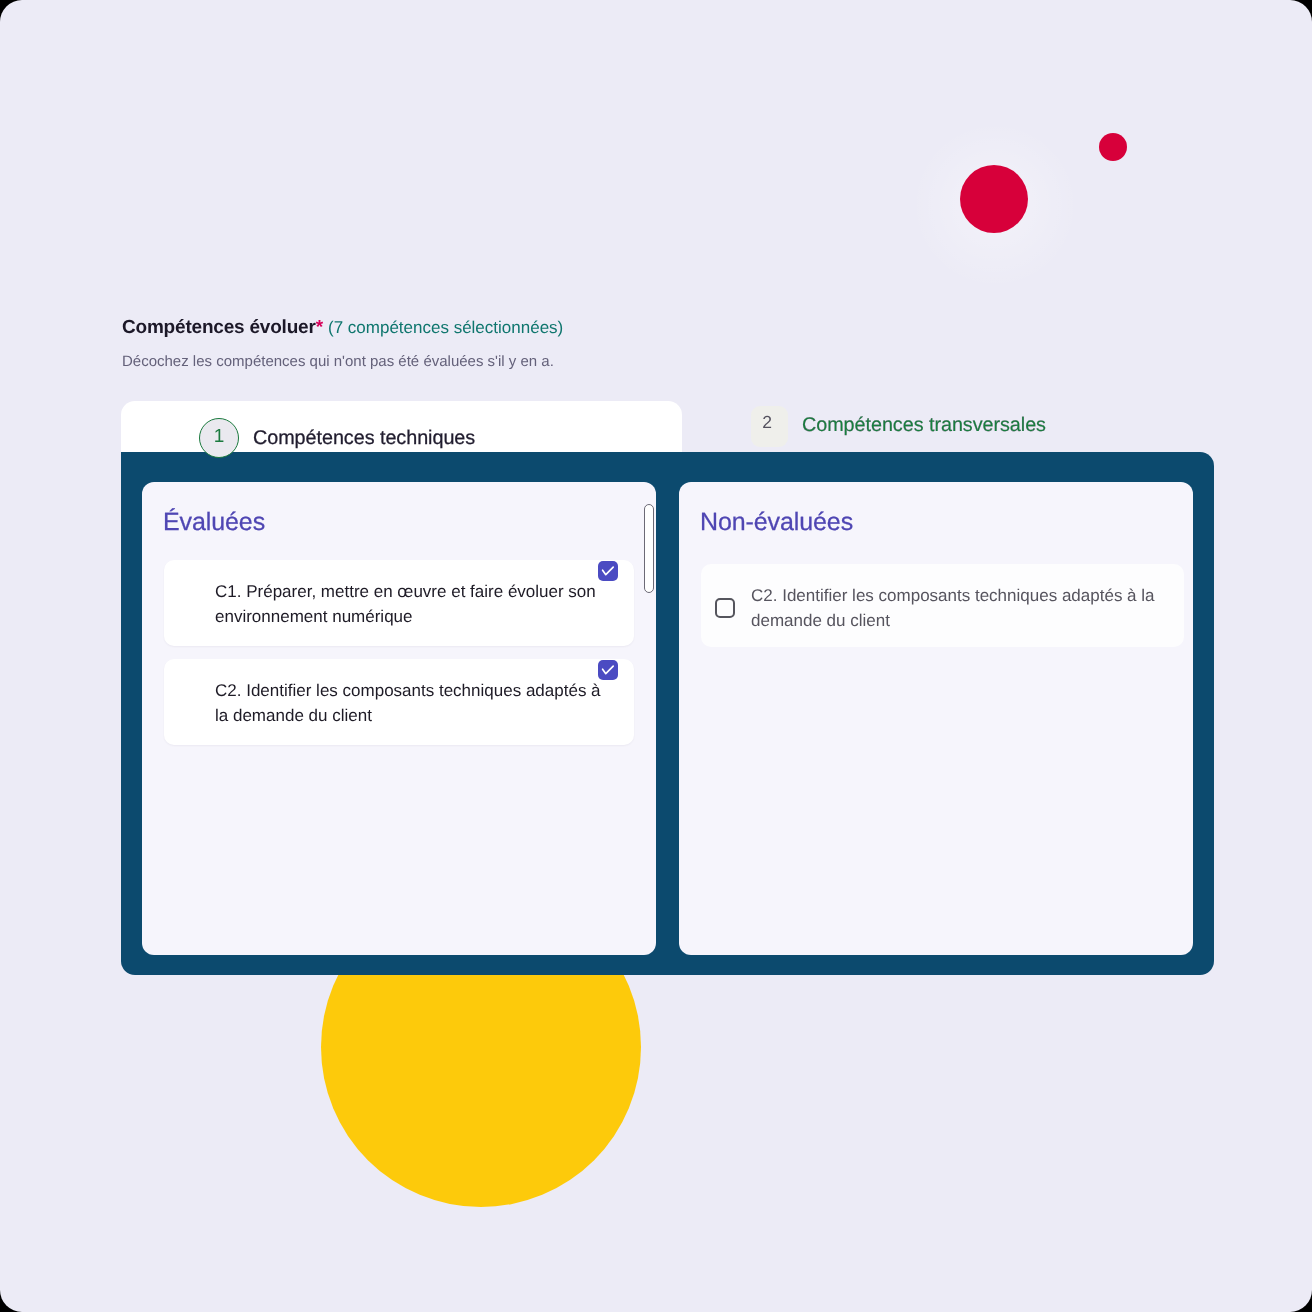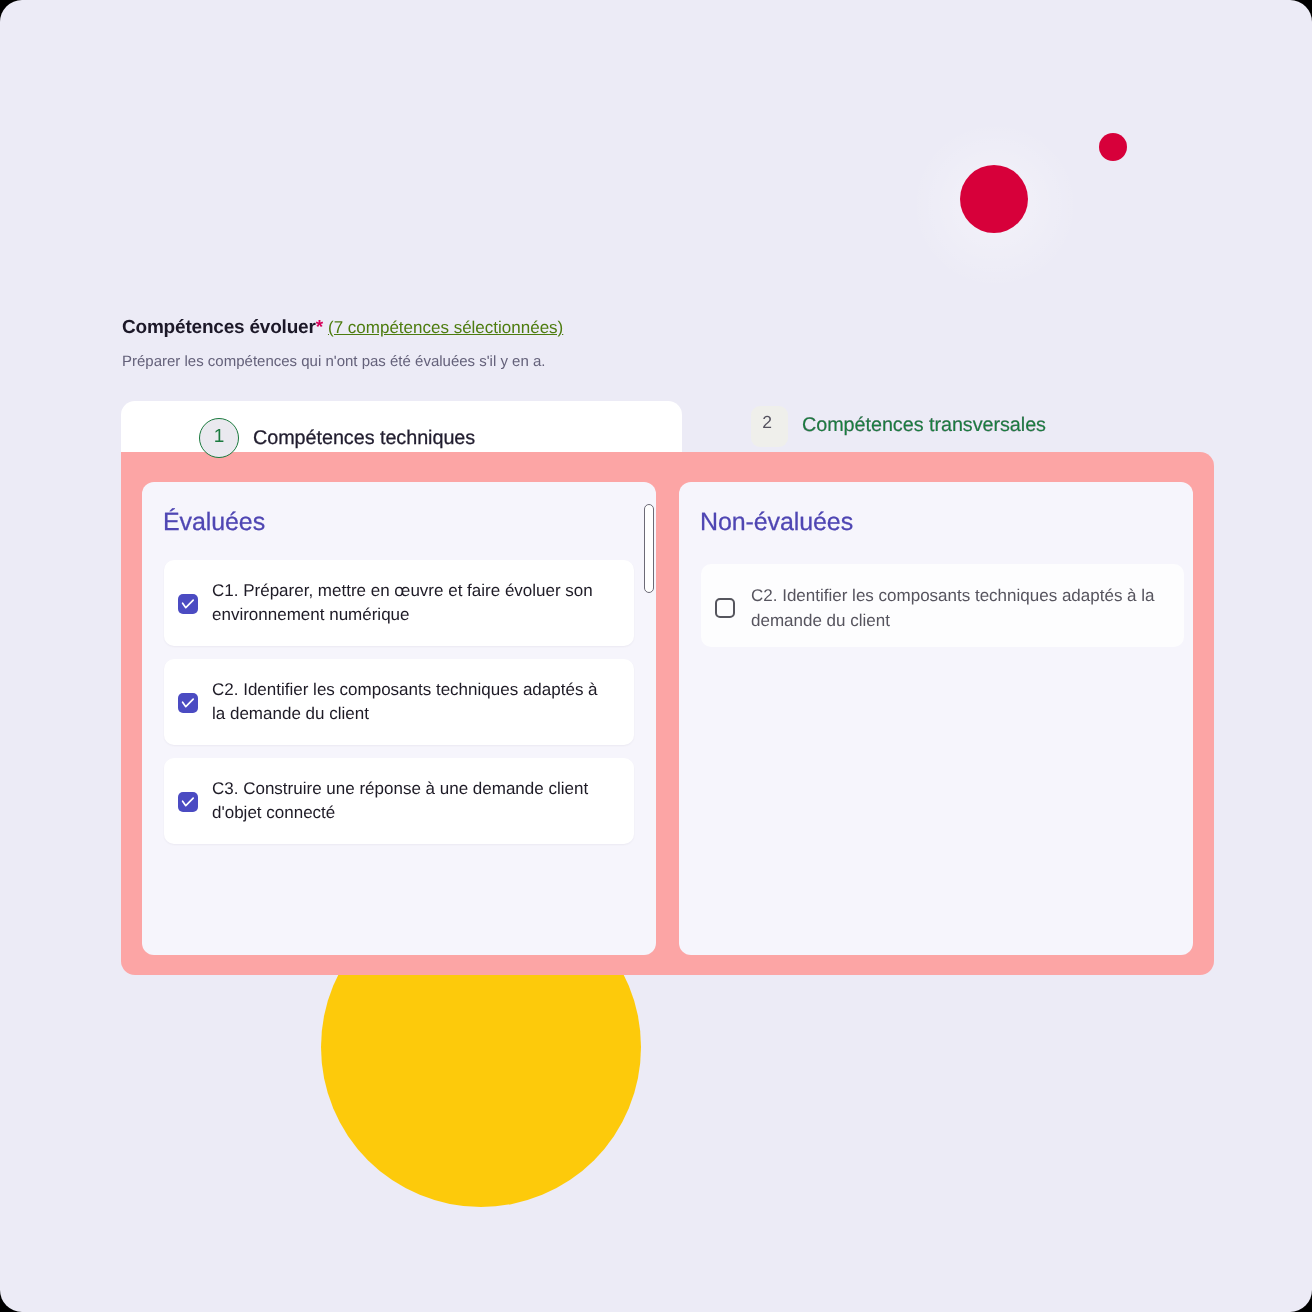--- a/index.html
+++ b/index.html
@@ -16,21 +16,21 @@
           background:radial-gradient(circle,rgba(255,255,255,.38) 0%,rgba(255,255,255,0) 66%);}
   .blob-red-lg{left:960px;top:165px;width:68px;height:68px;background:#D7003A;}
   .blob-red-sm{left:1099px;top:133px;width:28px;height:28px;background:#D7003A;}
   .blob-yellow{left:321px;top:887px;width:320px;height:320px;background:#FDCA0B;}
 
   
   .hdr{position:absolute;left:122px;top:316px;width:920px;}
   .hdr-title{font-size:19px;font-weight:700;color:#1C1828;letter-spacing:-0.2px;
              line-height:24px;white-space:nowrap;}
   .hdr-title .req{color:#D6005A;}
-  .hdr-title .cnt{font-weight:400;color:#4d7c0f;font-size:17px;letter-spacing:0;text-decoration:underline;}
+  .hdr-title .cnt{font-weight:400;color:#0f766e;font-size:17px;letter-spacing:0;}
   .hdr-sub{padding-top:13px;font-size:15px;line-height:18px;color:#64617A;}
 
   
   .tabbar{position:absolute;left:0px;top:0px;width:1312px;height:1312px;
           pointer-events:none;}
   .tab{position:absolute;box-sizing:border-box;overflow:visible;}
   .tab-active{left:121px;top:401px;width:561px;height:52px;background:#fff;
               border-radius:14px 14px 0 0;}
   .tab-inactive{left:682px;top:401px;width:532px;height:52px;}
   .tabnum{position:absolute;display:flex;align-items:center;justify-content:center;
@@ -41,34 +41,34 @@
   .tabnum-2{left:69px;top:5px;width:37px;height:41px;border-radius:9px;
             background:#EFEFEB;color:#54515E;font-size:17.5px;
             padding-bottom:7px;padding-right:5px;}
   .tablabel{position:absolute;font-size:19.8px;color:#211D2F;white-space:nowrap;
             letter-spacing:-0.05px;z-index:6;-webkit-text-stroke:0.28px #211D2F;}
   .tablabel-1{left:132px;top:26px;}
   .tablabel-2{left:120px;top:13px;color:#15803d;-webkit-text-stroke:0.22px #55535F;}
 
   
   .panel{position:absolute;left:121px;top:452px;width:1093px;height:523px;
-         background:#fca5a5;border-radius:0 14px 14px 14px;}
+         background:#0c4a6e;border-radius:0 14px 14px 14px;}
 
   .col{position:absolute;background:#F6F5FC;border-radius:12px;}
   .col-left{left:21px;top:30px;width:514px;height:473px;overflow:hidden;}
   .col-right{left:558px;top:30px;width:514px;height:473px;}
   .col-title{position:absolute;left:21px;top:25px;font-size:25px;color:#4F46B3;
              letter-spacing:-0.1px;line-height:30px;white-space:nowrap;
              -webkit-text-stroke:0.25px #4F46B3;}
 
   .items{position:absolute;left:22px;top:78px;width:470px;}
   .item{box-sizing:border-box;background:#fff;border-radius:10px;
-        height:86px;display:flex;align-items:center;
+        height:86px;display:flex;align-items:flex-end;
         padding:0 16px 0 14px;margin-bottom:13px;
-        box-shadow:0 1px 2px rgba(31,26,60,.05);}
+        box-shadow:0 1px 2px rgba(31,26,60,.05);flex-direction:column;}
   .cb{width:20px;height:20px;border-radius:5px;flex:none;position:relative;top:1px;}
   .cb-on{background:#4B4BC2;}
   .cb-off{width:20px;height:20px;background:transparent;border:2.3px solid #55555D;
           box-sizing:border-box;border-radius:5px;position:relative;top:2px;}
   .cb svg{position:absolute;left:3px;top:5px;}
   .item-text{margin-left:14px;font-size:17px;line-height:24.5px;color:#1E1B26;width:403px;}
 
   .items-right{position:absolute;left:22px;top:82px;width:483px;}
   .item-right{box-sizing:border-box;background:#FDFDFE;border-radius:10px;
         height:83px;display:flex;align-items:center;padding:0 16px 0 14px;}
@@ -84,21 +84,21 @@
 
 <div class="page">
 
   <div class="glow glow-1"></div>
   <div class="blob blob-red-lg"></div>
   <div class="blob blob-red-sm"></div>
   <div class="blob blob-yellow"></div>
 
   <div class="hdr">
     <div class="hdr-title"><span>Compétences évoluer</span><span class="req">*</span> <span class="cnt">(7 compétences sélectionnées)</span></div>
-    <div class="hdr-sub">Préparer les compétences qui n'ont pas été évaluées s'il y en a.</div>
+    <div class="hdr-sub">Décochez les compétences qui n'ont pas été évaluées s'il y en a.</div>
   </div>
 
   <div class="tabbar">
     <div class="tab tab-active">
       <div class="tabnum tabnum-1">1</div>
       <div class="tablabel tablabel-1">Compétences techniques</div>
     </div>
     <div class="tab tab-inactive">
       <div class="tabnum tabnum-2">2</div>
       <div class="tablabel tablabel-2">Compétences transversales</div>
@@ -119,28 +119,20 @@
           <span class="item-text">C1. Préparer, mettre en œuvre et faire évoluer son environnement numérique</span>
         </div>
         <div class="item">
           <span class="cb cb-on">
               <svg width="14" height="12" viewBox="0 0 14 12">
                 <path d="M1.6 4.2 L4.8 8.7 L12.2 1.2" fill="none" stroke="#fff" stroke-width="1.65" stroke-linecap="round" stroke-linejoin="round"></path>
               </svg>
             </span>
           <span class="item-text">C2. Identifier les composants techniques adaptés à la demande du client</span>
         </div>
-        <div class="item">
-          <span class="cb cb-on">
-              <svg width="14" height="12" viewBox="0 0 14 12">
-                <path d="M1.6 4.2 L4.8 8.7 L12.2 1.2" fill="none" stroke="#fff" stroke-width="1.65" stroke-linecap="round" stroke-linejoin="round"></path>
-              </svg>
-            </span>
-          <span class="item-text">C3. Construire une réponse à une demande client d'objet connecté</span>
-        </div>
       </div>
       <div class="sbar"></div>
     </div>
 
     <div class="col col-right">
       <div class="col-title">Non-évaluées</div>
       <div class="items-right">
         <div class="item-right">
           <span class="cb cb-off"></span>
           <span class="item-text">C2. Identifier les composants techniques adaptés à la demande du client</span>

